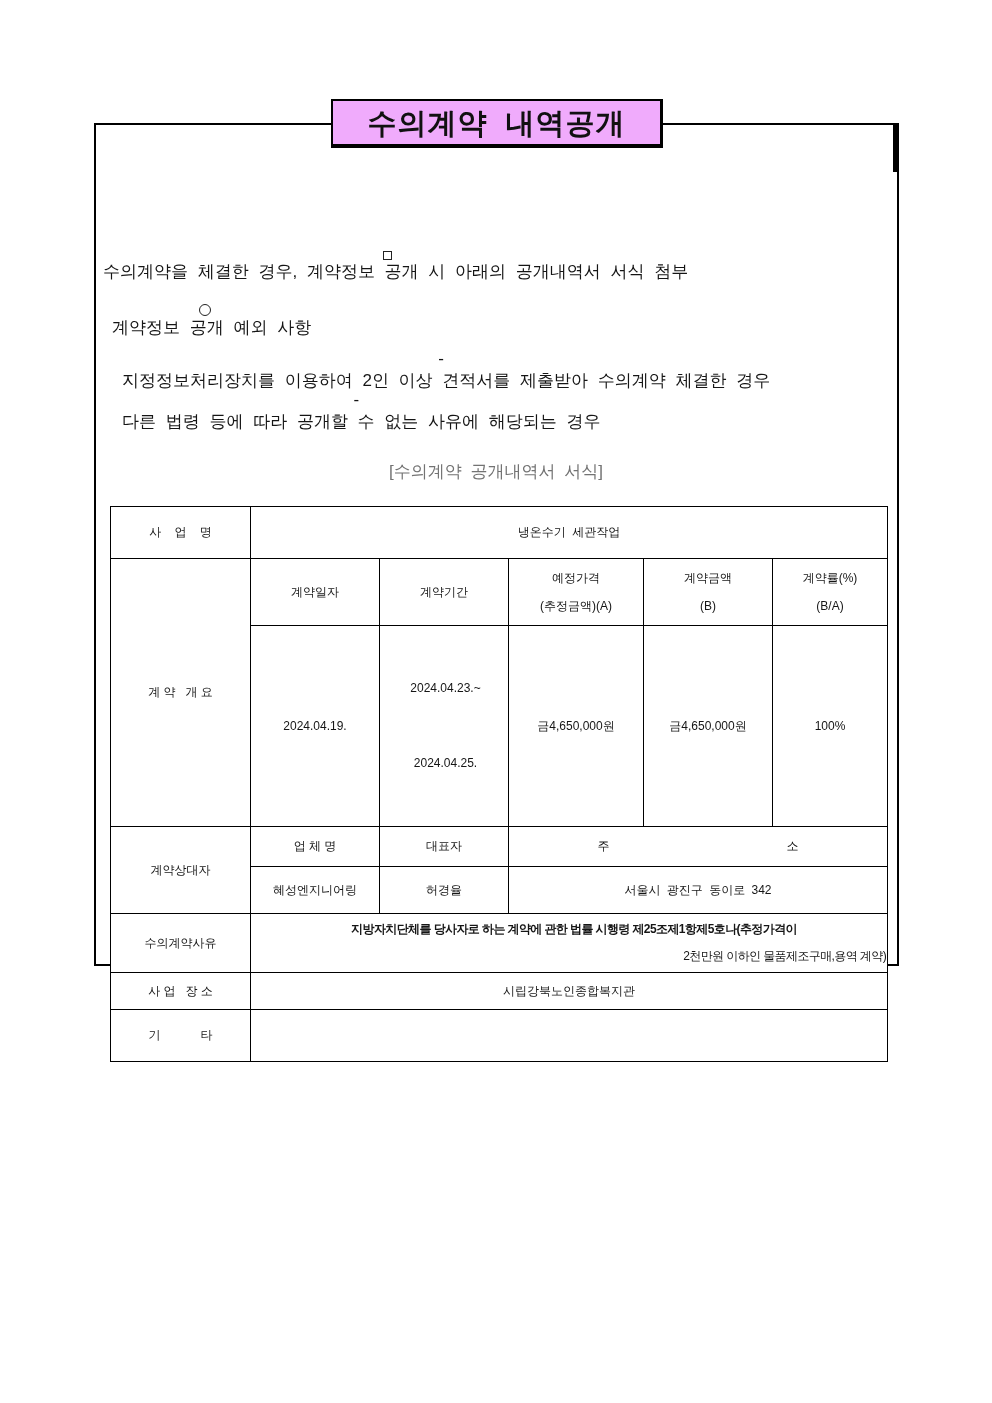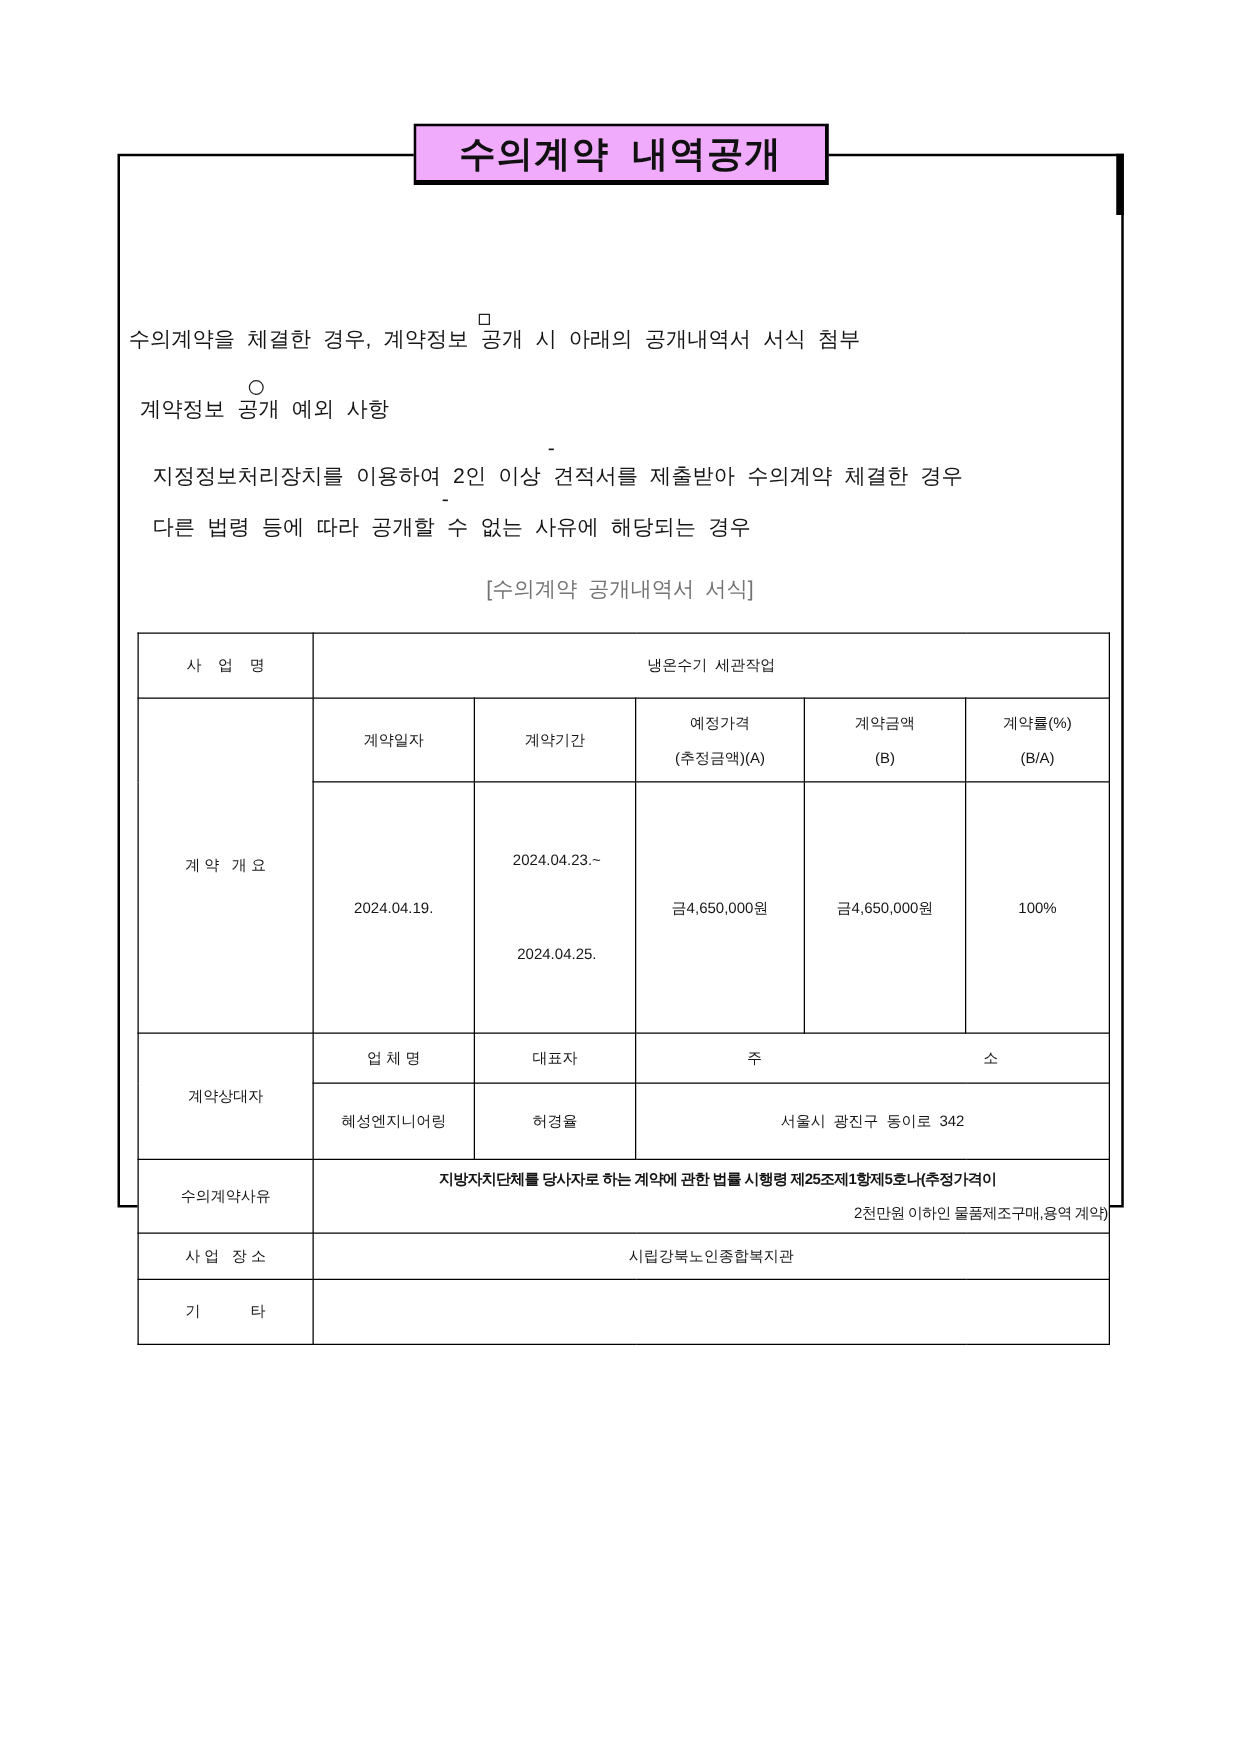--- a/index.html
+++ b/index.html
@@ -31,21 +31,21 @@
 
   .form-title { position:absolute; left:0; top:460px; width:992px; text-align:center; font-size:17px; word-spacing:4px; color:#737373; }
 
   
   table.form { position:absolute; left:110px; top:506px; width:777px; border-collapse:collapse; table-layout:fixed; background:#fff; }
   table.form td {
     border:1.5px solid #000; text-align:center; vertical-align:middle;
     font-size:12px; color:#151515; overflow:hidden;
   }
   tr.r1 { height:52px; } tr.r2 { height:67px; } tr.r3 { height:52px; }
-  tr.r4 { height:40px; } tr.r5 { height:61px; } tr.r6 { height:55px; }
+  tr.r4 { height:40px; } tr.r5 { height:47px; } tr.r6 { height:55px; }
   tr.r7 { height:37px; } tr.r8 { height:52px; }
   .lbl { white-space:pre; }
   .two-line { line-height:28px; }
   .period-cell { text-align:left; padding-left:3px; line-height:25px; font-size:15.5px; white-space:pre; }
   .val { font-size:15.5px; }
   .addr-flex { display:flex; justify-content:space-around; align-items:center; width:100%; }
   .reason-cell { text-align:left; padding:2px 1px 2px 2px; font-size:15px; letter-spacing:-0.6px; line-height:27px; }
   .reason-cell .l1 { text-indent:9px; white-space:nowrap;font-weight:bold; }
   .reason-cell .l2 { white-space:nowrap;text-align:right; }
   .wordy { word-spacing:3px; }

